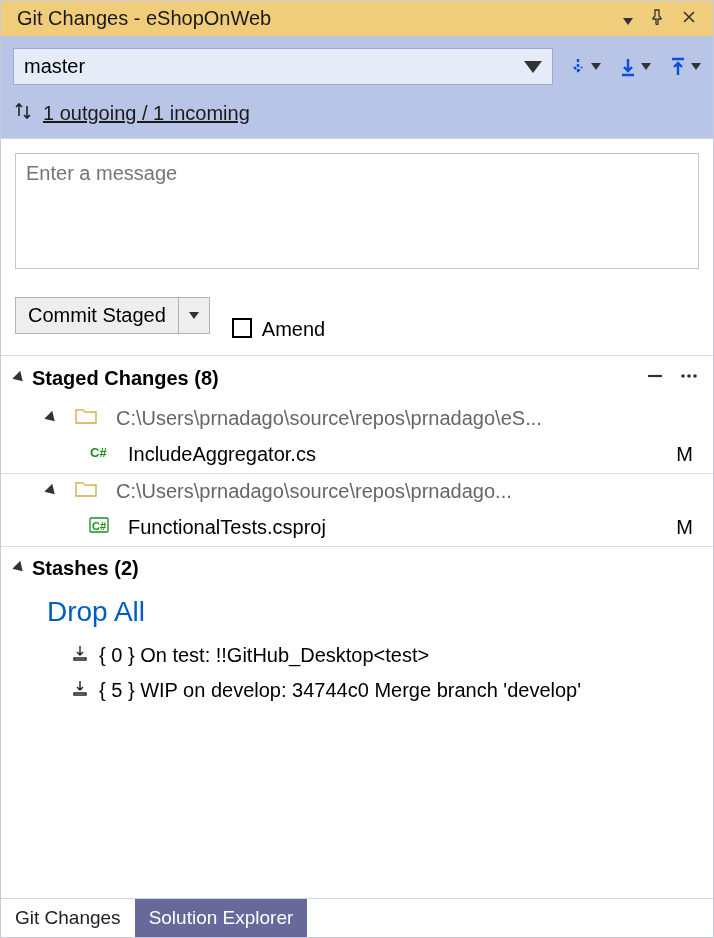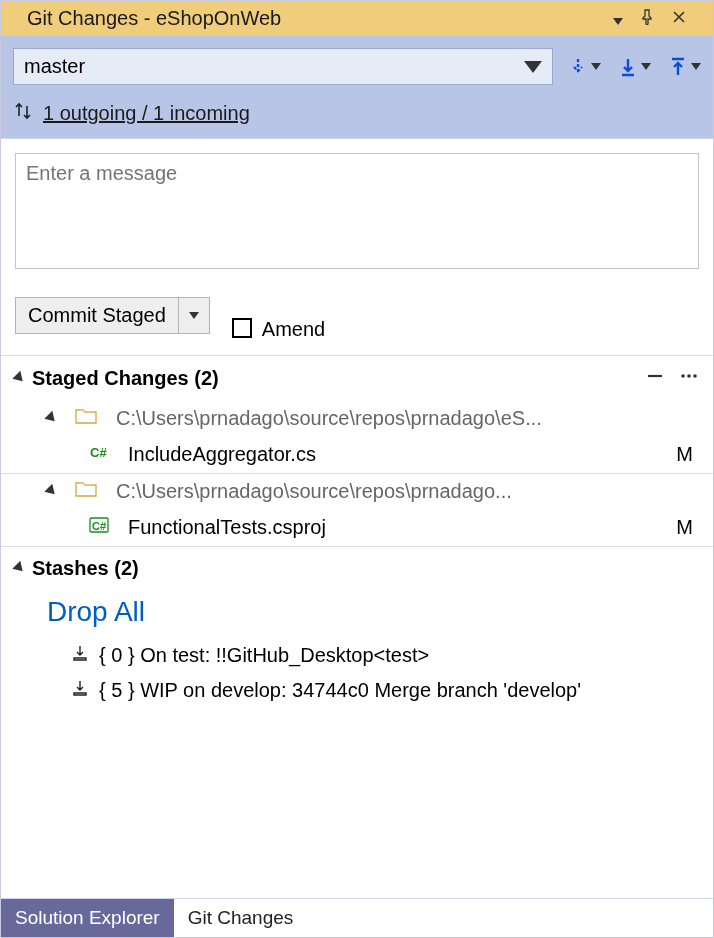--- a/index.html
+++ b/index.html
@@ -11,21 +11,21 @@
     height: 938px;
     overflow: hidden;
     border: 1px solid #c9c9e0;
     display: flex;
     flex-direction: column;
   }
   .titlebar {
     background: #f0cd7b;
     display: flex;
     align-items: center;
-    padding: 6px 26px;
+    padding: 6px 16px;
     gap: 20px;
   }
   .titlebar-title { flex: 1; font-size: 20px; color: #1a1a1a; }
   .titlebar-icons { display: flex; gap: 16px; align-items: center; }
   .titlebar-icons svg { width: 16px; height: 16px; }
   .branch-row {
     background: #b9c5e7;
     padding: 12px 12px 10px 12px;
     display: flex;
     align-items: center;
@@ -204,21 +204,21 @@
   </div>
   <label class="amend-box">
     <span class="amend-checkbox"></span>
     <span>Amend</span>
   </label>
 </div>
 
 <div class="section">
   <div class="section-header">
     <span><span class="tri-right"></span></span>
-    <span class="section-title">Staged Changes (2)</span>
+    <span class="section-title">Staged Changes (8)</span>
     <div class="section-icons">
       <span><svg width="20" height="20" viewBox="0 0 20 20">
             <path d="M3 10h14" stroke="#333" stroke-width="2.2"></path>
           </svg></span>
       <span><svg width="20" height="20" viewBox="0 0 20 20">
             <circle cx="4" cy="10" r="1.8" fill="#333"></circle>
             <circle cx="10" cy="10" r="1.8" fill="#333"></circle>
             <circle cx="16" cy="10" r="1.8" fill="#333"></circle>
           </svg></span>
     </div>
@@ -273,15 +273,15 @@
   </div>
   <div class="stash-item">
     <span><svg width="18" height="18" viewBox="0 0 18 18">
           <path d="M9 2v9M6 8l3 3 3-3M3 14h12v2H3z" stroke="#222" stroke-width="1.4" fill="none"></path>
         </svg></span>
     <span>{ 5 }  WIP on develop: 34744c0 Merge branch 'develop'</span>
   </div>
 </div>
 
 <div class="bottom-tabs">
+  <div class="tab inactive">Git Changes</div>
   <div class="tab active">Solution Explorer</div>
-  <div class="tab inactive">Git Changes</div>
 </div>
 
 </body></html>

